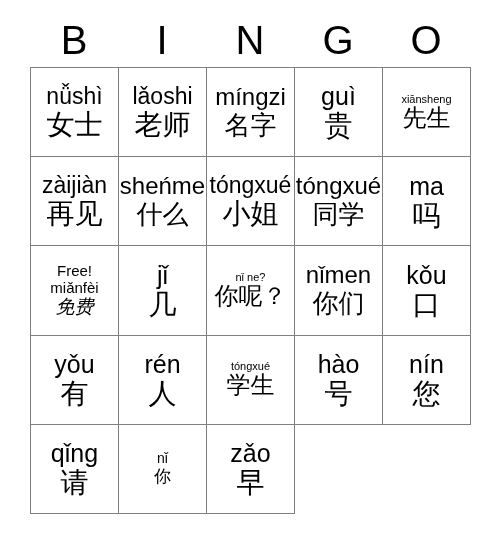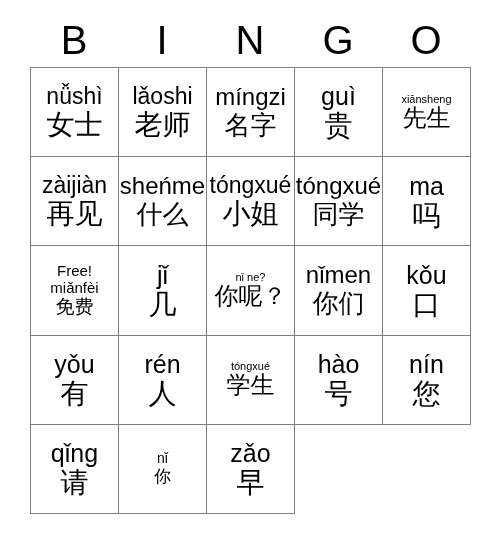--- a/index.html
+++ b/index.html
@@ -93,21 +93,21 @@
   .s-md .pinyin { font-size: 24px; }
   .s-md .hanzi  { font-size: 26px; }
 
   .s-sm .pinyin { font-size: 11px; }
   .s-sm .hanzi  { font-size: 24px; }
 
   .s-xs .pinyin { font-size: 14px; }
   .s-xs .hanzi  { font-size: 17px; }
 
   .s-free .freeline { font-size: 15px; }
-  .s-free .hanzi { font-size: 19px; }
+  .s-free .hanzi { font-size: 19px; font-style: italic; }
 </style>
 </head>
 <body>
 
 <div class="card">
 
   <div class="header-row">
     <div class="header-cell">B</div>
     <div class="header-cell">I</div>
     <div class="header-cell">N</div>

